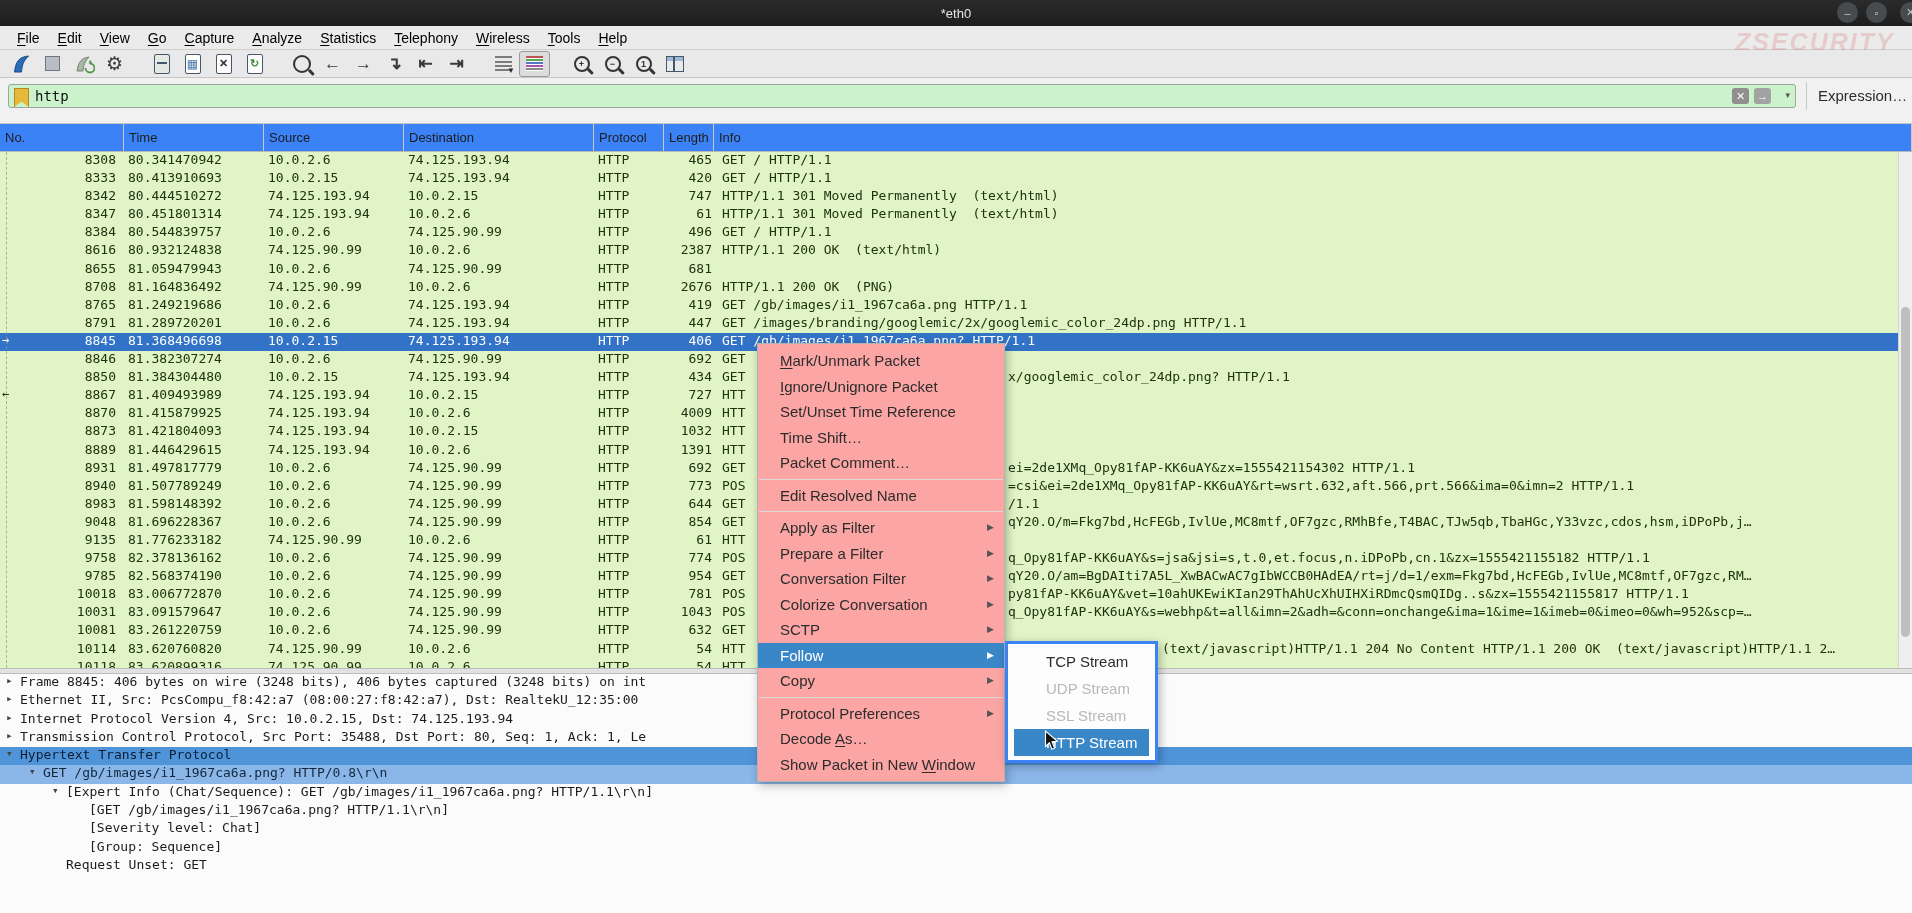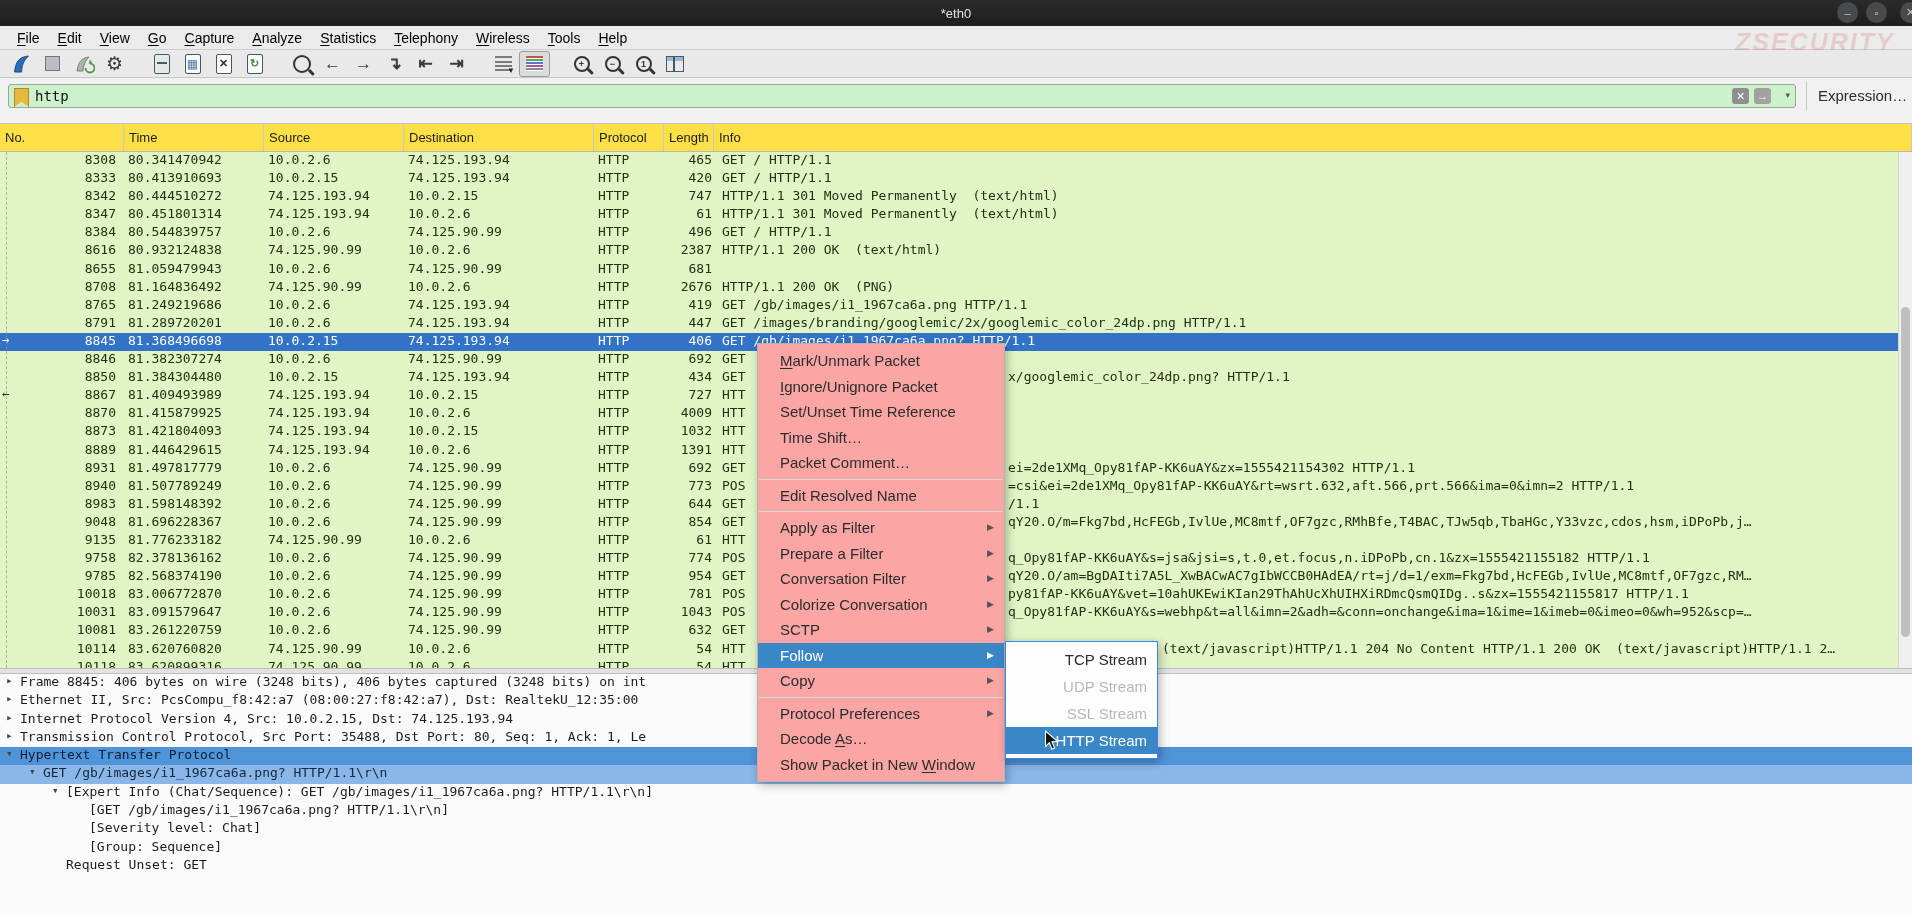--- a/index.html
+++ b/index.html
@@ -66,21 +66,21 @@
     font:14px "DejaVu Sans Mono",monospace;color:#111;outline:none;padding:0;}
   .f-btn{position:absolute;top:3px;width:17px;height:16px;border-radius:3px;color:#fff;font-size:11px;
     display:flex;align-items:center;justify-content:center;}
   .f-clear{right:46px;background:#8f8f8f;}
   .f-apply{right:24px;background:#a2a2a2;}
   .f-caret{right:5px;top:5px;position:absolute;font-size:9px;color:#555;}
   .expr{position:absolute;left:1818px;top:9px;font-size:15px;color:#2b2b2b;}
   .expr-sep{position:absolute;left:1806px;top:4px;height:28px;width:1px;background:#c9c9c9;}
 
   
-  .phead{position:absolute;left:0;top:124px;width:100%;height:28px;background:#fde047;
+  .phead{position:absolute;left:0;top:124px;width:100%;height:28px;background:#3b82f6;
     border-bottom:1px solid #b9b9b9;display:grid;grid-template-columns:124px 140px 140px 190px 70px 50px 1fr;
     align-items:center;font-size:13px;color:#1d1d1d;box-sizing:border-box;}
   .phead span{border-right:1px solid #c9c9c9;padding-left:5px;height:100%;display:flex;align-items:center;}
   .plist{position:absolute;left:0;top:152px;width:100%;height:516px;overflow:hidden;background:#fff;}
   .prows{position:absolute;left:0;top:0;right:13px;}
   .prow{position:relative;display:grid;grid-template-columns:124px 140px 140px 190px 70px 50px 1fr;
     height:18.1px;line-height:18.1px;background:#e0f4c6;color:#20330f;
     font:13px "DejaVu Sans Mono",monospace;white-space:pre;}
   .prow span{overflow:hidden;}
   .c-no{text-align:right;padding-right:8px;}
@@ -110,22 +110,22 @@
   .cmenu{position:absolute;left:757px;top:343px;width:248px;background:#fca5a5;border:1px solid #b3b3b3;
     box-shadow:2px 3px 9px rgba(0,0,0,.28);padding:4px 0;z-index:50;box-sizing:border-box;}
   .cm-item{height:25.5px;line-height:25.5px;padding:0 10px 0 22px;font-size:15px;color:#2c2c2c;
     display:flex;align-items:center;}
   .cm-label{flex:1;}
   .cm-arrow{font-size:9px;color:#555;}
   .cm-item.active{background:#3a87c8;color:#fff;}
   .cm-item.active .cm-arrow{color:#fff;}
   .cm-item.disabled{color:#b8b8b8;}
   .cm-sep{height:1px;background:#dadada;margin:3px 1px;}
-  .submenu{position:absolute;left:1005px;top:641px;width:153px;background:#fdfdfd;border:1px solid #3b82f6;
-    box-shadow:2px 3px 9px rgba(0,0,0,.28);padding:4px 0;z-index:60;box-sizing:border-box;text-align:right;}
+  .submenu{position:absolute;left:1005px;top:641px;width:153px;background:#fdfdfd;border:3px solid #3b82f6;
+    box-shadow:2px 3px 9px rgba(0,0,0,.28);padding:4px 6px;z-index:60;box-sizing:border-box;}
   .submenu .cm-item{height:27px;line-height:27px;padding-left:32px;}
 
   .cursor{position:absolute;left:1044px;top:730px;z-index:100;pointer-events:none;}
 </style>
 </head>
 <body>
 
 <div id="app">
 
   <div class="titlebar">
@@ -283,21 +283,21 @@
 
   <div class="splitter"></div>
 
   <div class="details">
     <div>
         <div class="drow" style="padding-left: 20px;"><span class="exp" style="left: 6px;">▸</span><span class="dtext">Frame 8845: 406 bytes on wire (3248 bits), 406 bytes captured (3248 bits) on int</span></div>
         <div class="drow" style="padding-left: 20px;"><span class="exp" style="left: 6px;">▸</span><span class="dtext">Ethernet II, Src: PcsCompu_f8:42:a7 (08:00:27:f8:42:a7), Dst: RealtekU_12:35:00</span></div>
         <div class="drow" style="padding-left: 20px;"><span class="exp" style="left: 6px;">▸</span><span class="dtext">Internet Protocol Version 4, Src: 10.0.2.15, Dst: 74.125.193.94</span></div>
         <div class="drow" style="padding-left: 20px;"><span class="exp" style="left: 6px;">▸</span><span class="dtext">Transmission Control Protocol, Src Port: 35488, Dst Port: 80, Seq: 1, Ack: 1, Le</span></div>
         <div class="drow hl-strong" style="padding-left: 20px;"><span class="exp" style="left: 6px;">▾</span><span class="dtext">Hypertext Transfer Protocol</span></div>
-        <div class="drow hl-light" style="padding-left: 43px;"><span class="exp" style="left: 29px;">▾</span><span class="dtext">GET /gb/images/i1_1967ca6a.png? HTTP/1.1\r\n</span></div>
+        <div class="drow hl-light" style="padding-left: 43px;"><span class="exp" style="left: 29px;">▾</span><span class="dtext">GET /gb/images/i1_1967ca6a.png? HTTP/0.8\r\n</span></div>
         <div class="drow" style="padding-left: 66px;"><span class="exp" style="left: 52px;">▾</span><span class="dtext">[Expert Info (Chat/Sequence): GET /gb/images/i1_1967ca6a.png? HTTP/1.1\r\n]</span></div>
         <div class="drow" style="padding-left: 89px;"><span class="dtext">[GET /gb/images/i1_1967ca6a.png? HTTP/1.1\r\n]</span></div>
         <div class="drow" style="padding-left: 89px;"><span class="dtext">[Severity level: Chat]</span></div>
         <div class="drow" style="padding-left: 89px;"><span class="dtext">[Group: Sequence]</span></div>
         <div class="drow" style="padding-left: 66px;"><span class="dtext">Request Unset: GET</span></div>
         <div class="drow" style="padding-left: 66px; margin-top: 48px;"><span class="dtext">Request URI: /gb/images/i1_1967ca6a.png?</span></div>
         <div class="drow" style="padding-left: 66px;"><span class="dtext">Request Version: HTTP/1.1</span></div>
       </div>
   </div>
 

